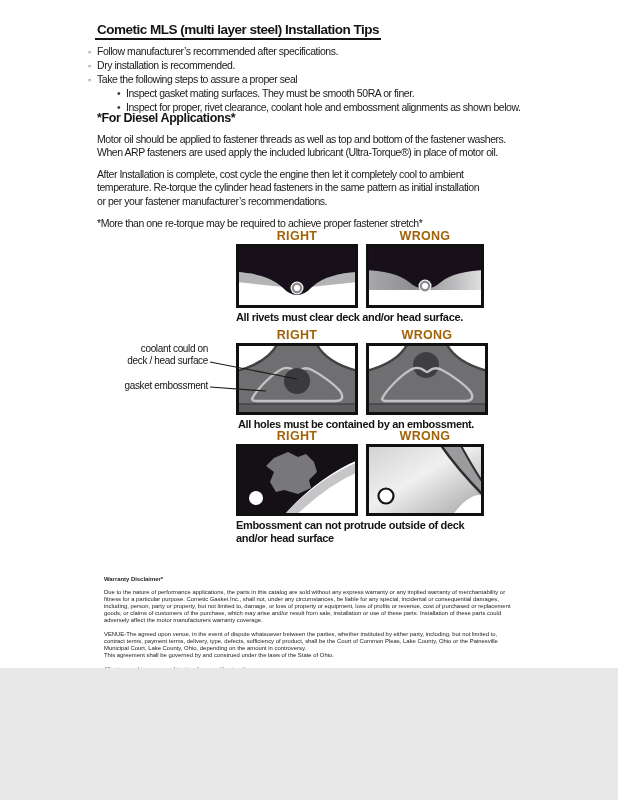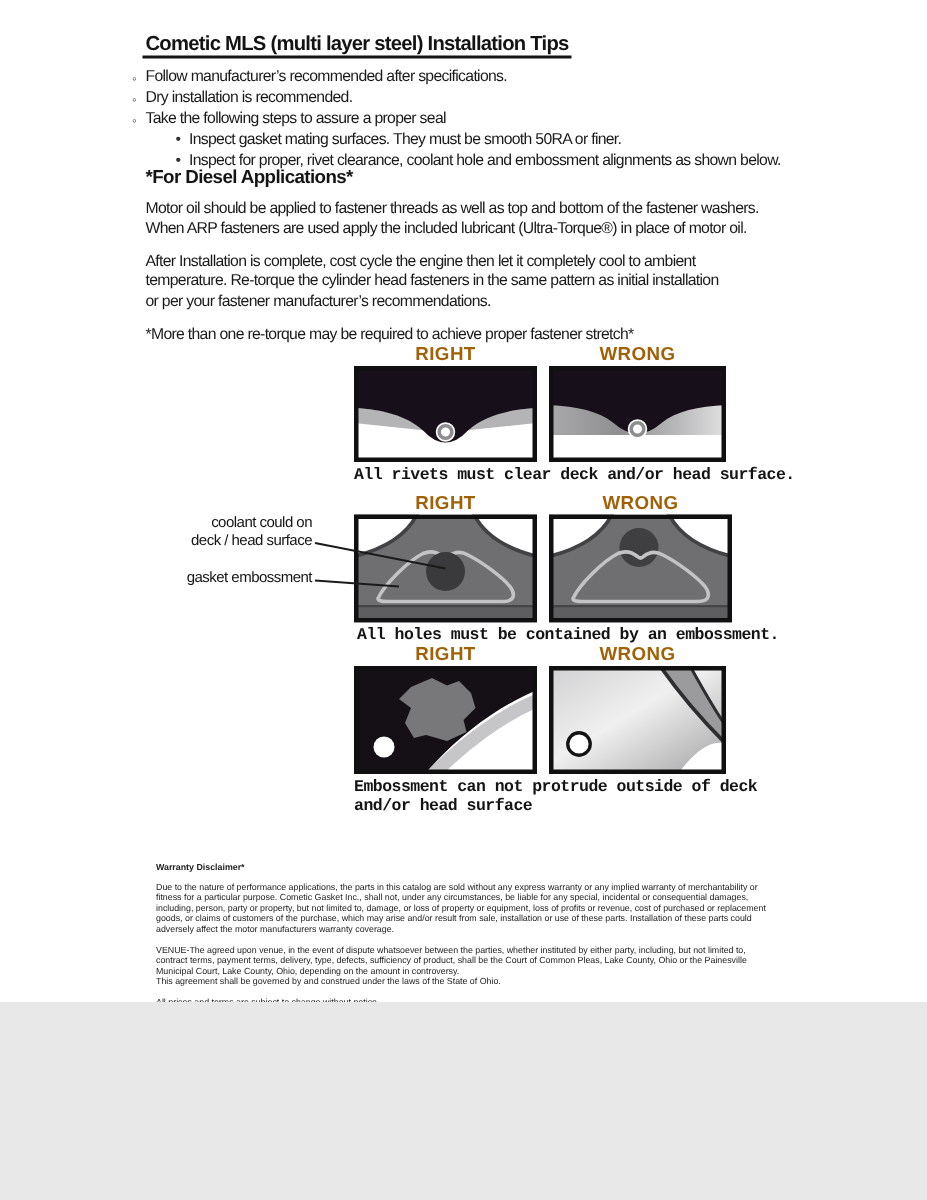--- a/index.html
+++ b/index.html
@@ -19,21 +19,21 @@
   .b-marker{width:9px;color:#333;flex:0 0 auto;}
   .b-marker.open{font-size:9px;line-height:14px;}
   .sub{padding-left:29px;}
   .diesel{width:478px;font-size:10.5px;letter-spacing:-0.45px;line-height:13.6px;}
   .diesel h2{font-size:12.5px;letter-spacing:-0.4px;margin:0 0 7px 0;color:#141414;}
   .diesel p{margin:0 0 8px 0;white-space:pre-line;}
   .pair{display:flex;gap:8px;}
   .cell{display:flex;flex-direction:column;align-items:center;}
   .rw-label{font-size:12.5px;font-weight:bold;letter-spacing:0.3px;line-height:14px;margin-bottom:1px;color:#a16207;}
   .dbox{display:block;}
-  .caption{font-size:11px;font-weight:bold;letter-spacing:-0.35px;line-height:12.5px;color:#141414;white-space:pre-line;font-family:Liberation Mono, monospace;}
+  .caption{font-size:11px;font-weight:bold;letter-spacing:-0.35px;line-height:12.5px;color:#141414;white-space:pre-line;}
   .anno{font-size:10px;letter-spacing:-0.35px;line-height:12px;text-align:right;color:#141414;}
   .disclaimer{width:414px;font-size:5.9px;line-height:7.1px;color:#222;}
   .disclaimer .d-head{font-weight:bold;margin:0 0 6px 0;}
   .disclaimer p{margin:0 0 6.5px 0;white-space:pre-line;}
   .page-code{font-size:12.5px;letter-spacing:-0.2px;color:#c2410c;}
 </style>
 </head>
 <body>
 
 <div class="page">

